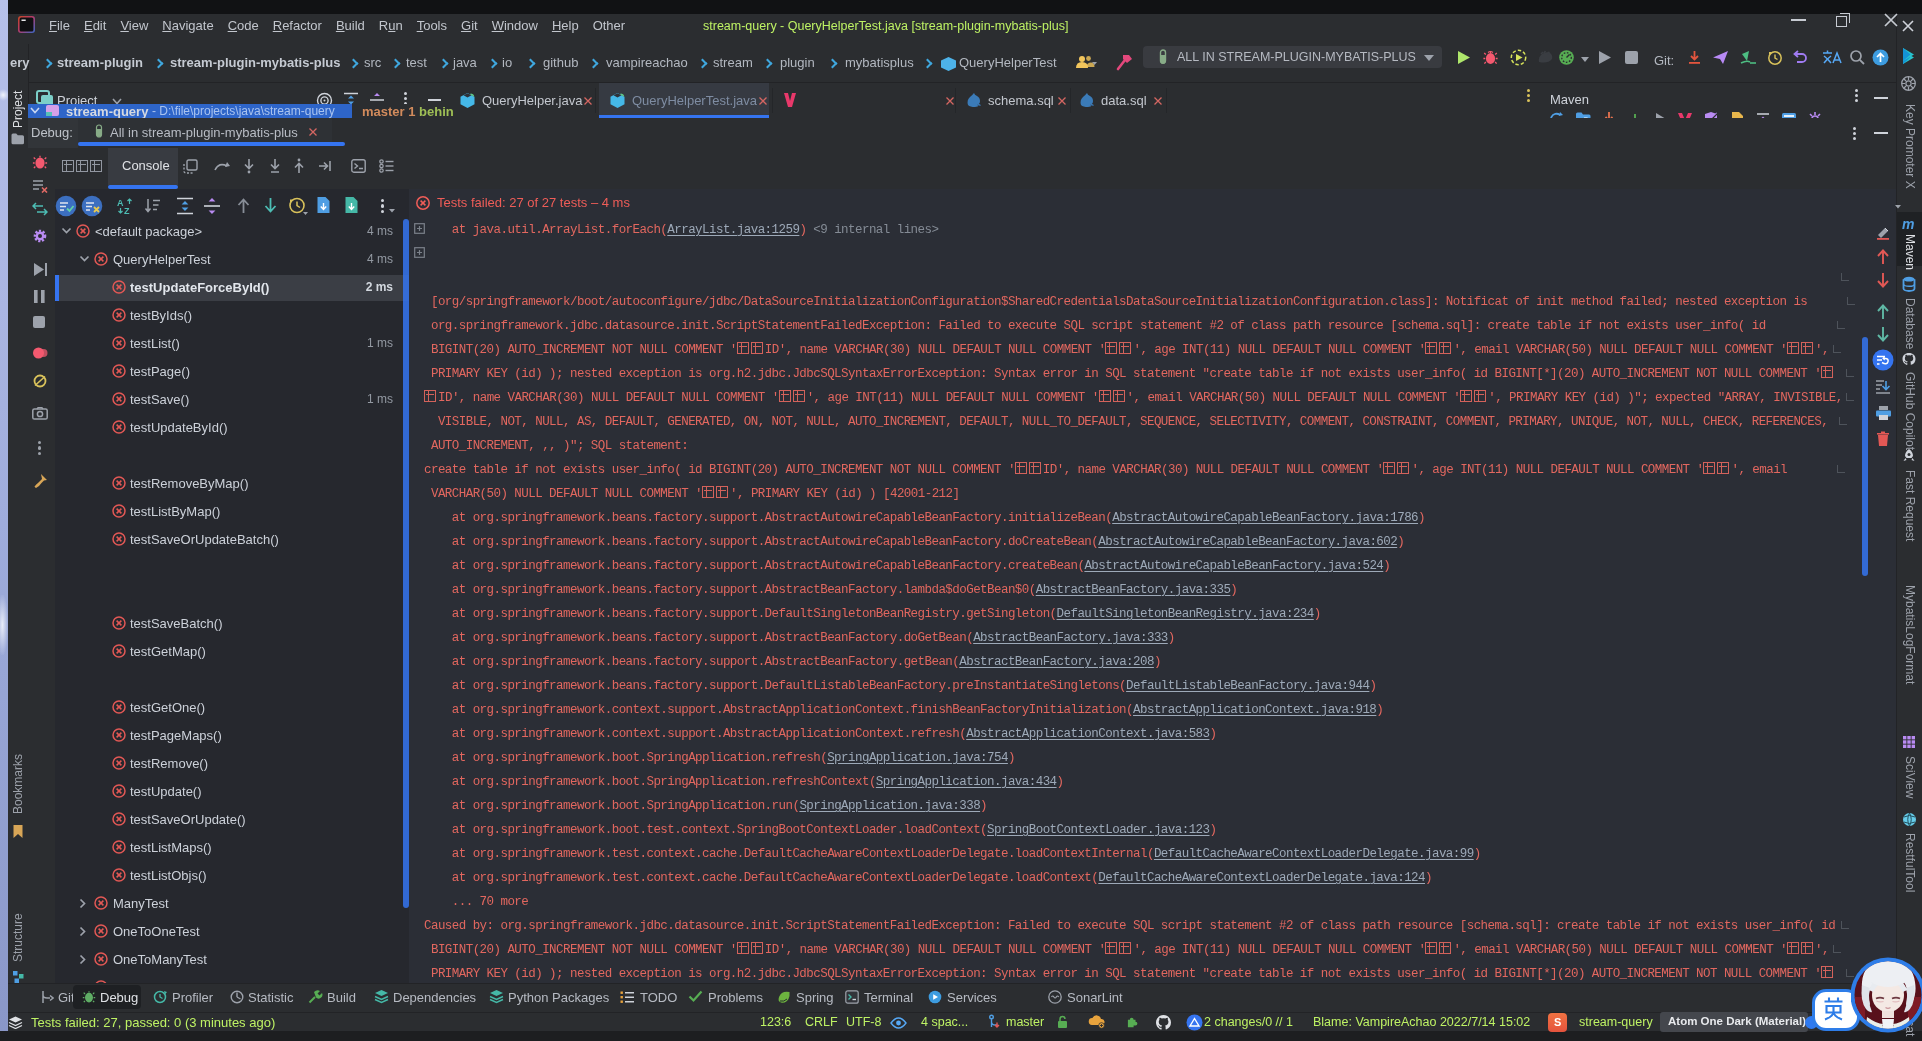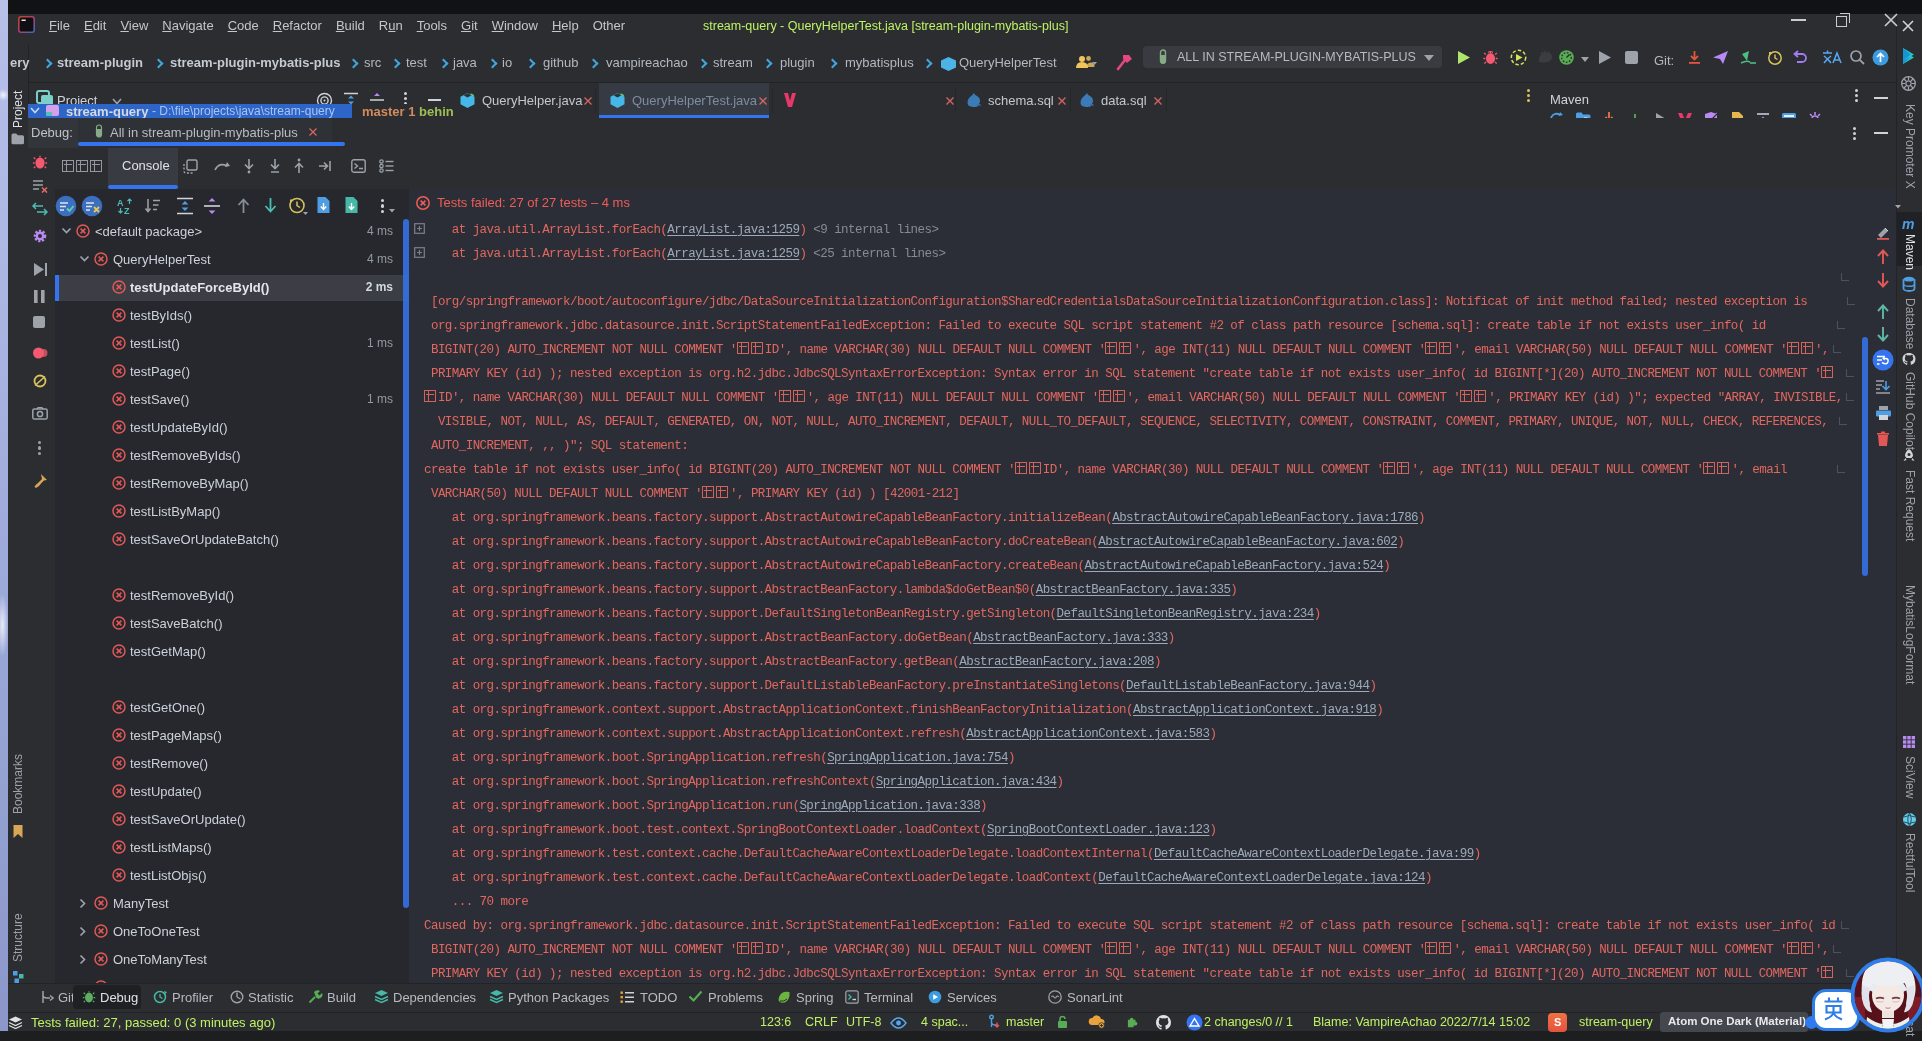--- a/index.html
+++ b/index.html
@@ -587,54 +587,40 @@
       <div class="tlbl" style="left:75px">testSave()</div>
         <div class="ttime">1 ms</div>
     </div>
     <div class="trow" style="top:196px">
       <svg class="titem" style="left:57px" width="14" height="14" viewBox="0 0 14 14">
           <circle cx="7" cy="7" r="6" fill="none" stroke="#e25855" stroke-width="1.5"></circle>
           <path d="M4.6 4.6 L9.4 9.4 M9.4 4.6 L4.6 9.4" stroke="#e25855" stroke-width="1.5"></path>
         </svg>
       <div class="tlbl" style="left:75px">testUpdateById()</div>
     </div>
-    <div class="trow" style="top:224px">
-      <svg class="titem" style="left:57px" width="14" height="14" viewBox="0 0 14 14">
-          <circle cx="7" cy="7" r="6" fill="none" stroke="#e25855" stroke-width="1.5"></circle>
-          <path d="M4.6 4.6 L9.4 9.4 M9.4 4.6 L4.6 9.4" stroke="#e25855" stroke-width="1.5"></path>
-        </svg>
-      <div class="tlbl" style="left:75px">testRemoveByIds()</div>
-    </div>
     <div class="trow" style="top:252px">
       <svg class="titem" style="left:57px" width="14" height="14" viewBox="0 0 14 14">
           <circle cx="7" cy="7" r="6" fill="none" stroke="#e25855" stroke-width="1.5"></circle>
           <path d="M4.6 4.6 L9.4 9.4 M9.4 4.6 L4.6 9.4" stroke="#e25855" stroke-width="1.5"></path>
         </svg>
       <div class="tlbl" style="left:75px">testRemoveByMap()</div>
     </div>
     <div class="trow" style="top:280px">
       <svg class="titem" style="left:57px" width="14" height="14" viewBox="0 0 14 14">
           <circle cx="7" cy="7" r="6" fill="none" stroke="#e25855" stroke-width="1.5"></circle>
           <path d="M4.6 4.6 L9.4 9.4 M9.4 4.6 L4.6 9.4" stroke="#e25855" stroke-width="1.5"></path>
         </svg>
       <div class="tlbl" style="left:75px">testListByMap()</div>
     </div>
     <div class="trow" style="top:308px">
       <svg class="titem" style="left:57px" width="14" height="14" viewBox="0 0 14 14">
           <circle cx="7" cy="7" r="6" fill="none" stroke="#e25855" stroke-width="1.5"></circle>
           <path d="M4.6 4.6 L9.4 9.4 M9.4 4.6 L4.6 9.4" stroke="#e25855" stroke-width="1.5"></path>
         </svg>
       <div class="tlbl" style="left:75px">testSaveOrUpdateBatch()</div>
-    </div>
-    <div class="trow" style="top:364px">
-      <svg class="titem" style="left:57px" width="14" height="14" viewBox="0 0 14 14">
-          <circle cx="7" cy="7" r="6" fill="none" stroke="#e25855" stroke-width="1.5"></circle>
-          <path d="M4.6 4.6 L9.4 9.4 M9.4 4.6 L4.6 9.4" stroke="#e25855" stroke-width="1.5"></path>
-        </svg>
-      <div class="tlbl" style="left:75px">testRemoveById()</div>
     </div>
     <div class="trow" style="top:392px">
       <svg class="titem" style="left:57px" width="14" height="14" viewBox="0 0 14 14">
           <circle cx="7" cy="7" r="6" fill="none" stroke="#e25855" stroke-width="1.5"></circle>
           <path d="M4.6 4.6 L9.4 9.4 M9.4 4.6 L4.6 9.4" stroke="#e25855" stroke-width="1.5"></path>
         </svg>
       <div class="tlbl" style="left:75px">testSaveBatch()</div>
     </div>
     <div class="trow" style="top:420px">
       <svg class="titem" style="left:57px" width="14" height="14" viewBox="0 0 14 14">
@@ -748,21 +734,20 @@
     <div style="position:absolute;left:28px;top:6px;font-size:13px;color:#ef5d58;white-space:pre;">Tests failed: 27 of 27 tests – 4 ms</div>
     <svg style="position:absolute;left:5px;top:34px" width="11" height="11" viewBox="0 0 11 11">
         <rect x="0.7" y="0.7" width="9.6" height="9.6" fill="none" stroke="#7b818a" stroke-width="1.2"></rect>
         <path d="M5.5 3 v5 M3 5.5 h5" stroke="#7b818a" stroke-width="1.2"></path>
       </svg>
     <svg style="position:absolute;left:5px;top:58px" width="11" height="11" viewBox="0 0 11 11">
         <rect x="0.7" y="0.7" width="9.6" height="9.6" fill="none" stroke="#7b818a" stroke-width="1.2"></rect>
         <path d="M5.5 3 v5 M3 5.5 h5" stroke="#7b818a" stroke-width="1.2"></path>
       </svg>
     <div class="cline" style="top:29px">    at java.util.ArrayList.forEach(<span class="lnk">ArrayList.java:1259</span>) <span class="gray">&lt;9 internal lines&gt;</span></div>
-    <div class="cline" style="top:53px">    at java.util.ArrayList.forEach(<span class="lnk">ArrayList.java:1259</span>) <span class="gray">&lt;25 internal lines&gt;</span></div>
     <div class="cline" style="top:101px"> [org/springframework/boot/autoconfigure/jdbc/DataSourceInitializationConfiguration$SharedCredentialsDataSourceInitializationConfiguration.class]: Notificat of init method failed; nested exception is </div>
     <div class="cline" style="top:125px"> org.springframework.jdbc.datasource.init.ScriptStatementFailedException: Failed to execute SQL script statement #2 of class path resource [schema.sql]: create table if not exists user_info( id </div>
     <div class="cline" style="top:149px"> BIGINT(20) AUTO_INCREMENT NOT NULL COMMENT '<i class="cj"></i><i class="cj"></i>ID', name VARCHAR(30) NULL DEFAULT NULL COMMENT '<i class="cj"></i><i class="cj"></i>', age INT(11) NULL DEFAULT NULL COMMENT '<i class="cj"></i><i class="cj"></i>', email VARCHAR(50) NULL DEFAULT NULL COMMENT '<i class="cj"></i><i class="cj"></i>', </div>
     <div class="cline" style="top:173px"> PRIMARY KEY (id) ); nested exception is org.h2.jdbc.JdbcSQLSyntaxErrorException: Syntax error in SQL statement "create table if not exists user_info( id BIGINT[*](20) AUTO_INCREMENT NOT NULL COMMENT '<i class="cj"></i></div>
     <div class="cline" style="top:197px"><i class="cj"></i>ID', name VARCHAR(30) NULL DEFAULT NULL COMMENT '<i class="cj"></i><i class="cj"></i>', age INT(11) NULL DEFAULT NULL COMMENT '<i class="cj"></i><i class="cj"></i>', email VARCHAR(50) NULL DEFAULT NULL COMMENT '<i class="cj"></i><i class="cj"></i>', PRIMARY KEY (id) )"; expected "ARRAY, INVISIBLE,</div>
     <div class="cline" style="top:221px">  VISIBLE, NOT, NULL, AS, DEFAULT, GENERATED, ON, NOT, NULL, AUTO_INCREMENT, DEFAULT, NULL_TO_DEFAULT, SEQUENCE, SELECTIVITY, COMMENT, CONSTRAINT, COMMENT, PRIMARY, UNIQUE, NOT, NULL, CHECK, REFERENCES,</div>
     <div class="cline" style="top:245px"> AUTO_INCREMENT, ,, )"; SQL statement:</div>
     <div class="cline" style="top:269px">create table if not exists user_info( id BIGINT(20) AUTO_INCREMENT NOT NULL COMMENT '<i class="cj"></i><i class="cj"></i>ID', name VARCHAR(30) NULL DEFAULT NULL COMMENT '<i class="cj"></i><i class="cj"></i>', age INT(11) NULL DEFAULT NULL COMMENT '<i class="cj"></i><i class="cj"></i>', email </div>
     <div class="cline" style="top:293px"> VARCHAR(50) NULL DEFAULT NULL COMMENT '<i class="cj"></i><i class="cj"></i>', PRIMARY KEY (id) ) [42001-212]</div>
     <div class="cline" style="top:317px">    at org.springframework.beans.factory.support.AbstractAutowireCapableBeanFactory.initializeBean(<span class="lnk">AbstractAutowireCapableBeanFactory.java:1786</span>)</div>

